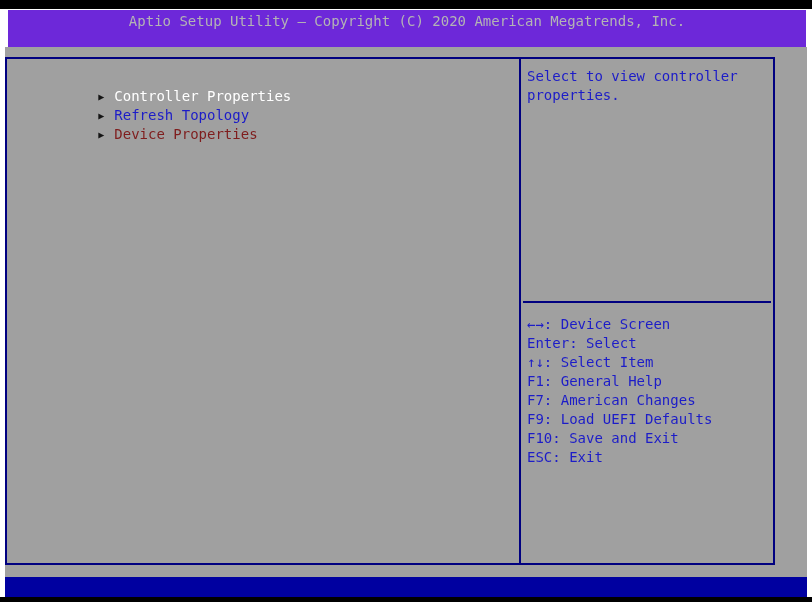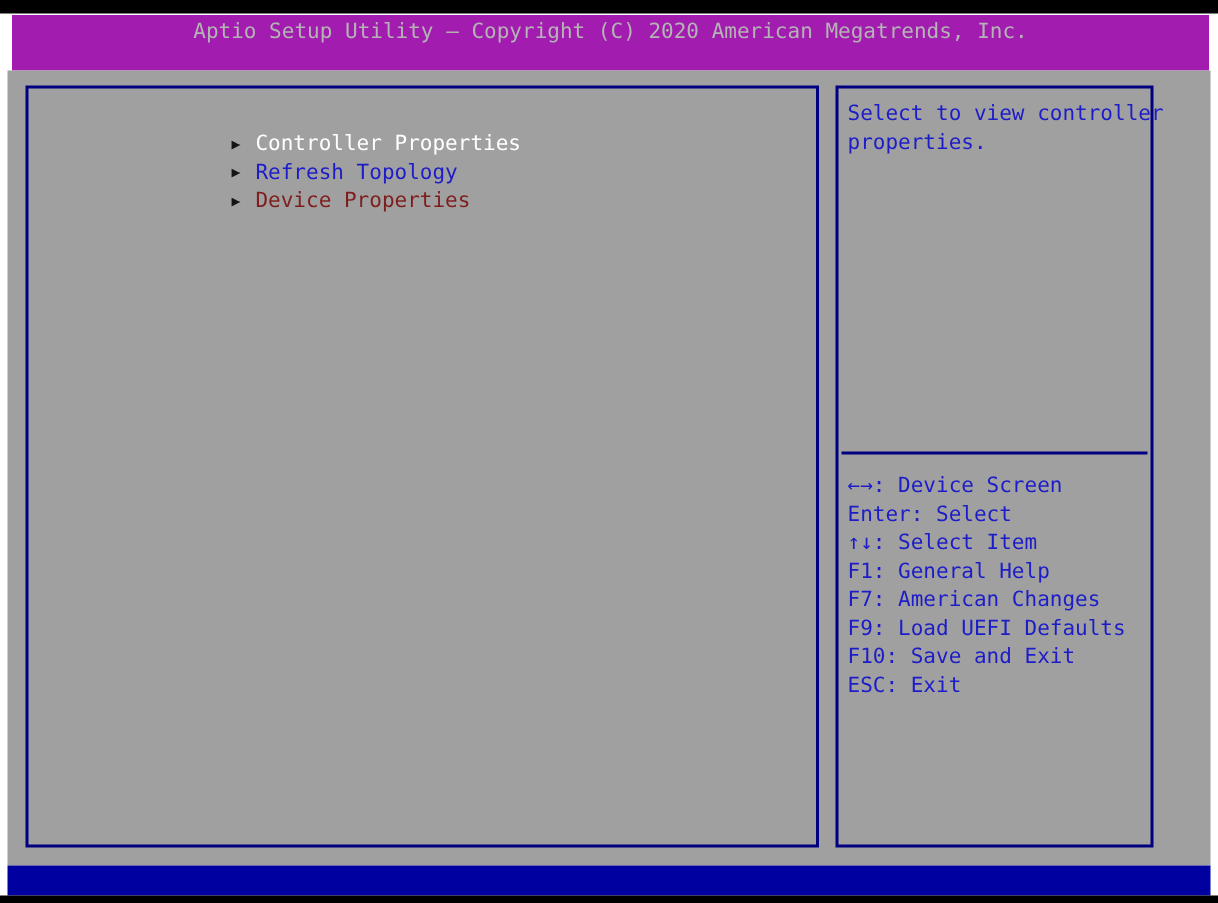--- a/index.html
+++ b/index.html
@@ -15,21 +15,21 @@
     font-size:14px;
   }
   .border-black-top{
     position:absolute;top:0;left:0;width:812px;height:9px;background:#000000;
   }
   .border-black-bottom{
     position:absolute;top:597px;left:0;width:812px;height:5px;background:#000000;
   }
   .title-bar{
     position:absolute;top:10px;left:8px;width:798px;height:37px;
-    background:#a21caf;
+    background:#6d28d9;
   }
   .app-title{
     position:absolute;top:3px;left:0;width:100%;
     text-align:center;
     color:#b4b4b4;
     letter-spacing:0;
     white-space:pre;
   }
   .tab{
     position:absolute;top:18px;left:70px;height:19px;
@@ -42,22 +42,22 @@
   .content{
     position:absolute;top:47px;left:5px;width:802px;height:530px;
     background:#a0a0a0;
   }
   .panel{
     position:absolute;top:10px;
     border:2px solid #000080;
     box-sizing:border-box;
     background:#a0a0a0;
   }
-  .menu-panel{left:12px;width:529px;height:508px;padding-left:44px;}
-  .help-panel{left:552px;width:212px;height:508px;}
+  .menu-panel{left:0;width:529px;height:508px;}
+  .help-panel{left:514px;width:256px;height:508px;}
   .menu-list{padding-top:9px;}
   .menu-item{
     height:19px;line-height:19px;
     padding-left:7px;
     white-space:pre;
     cursor:default;
   }
   .arrow-icon{
     display:inline-block;
     width:16px;

